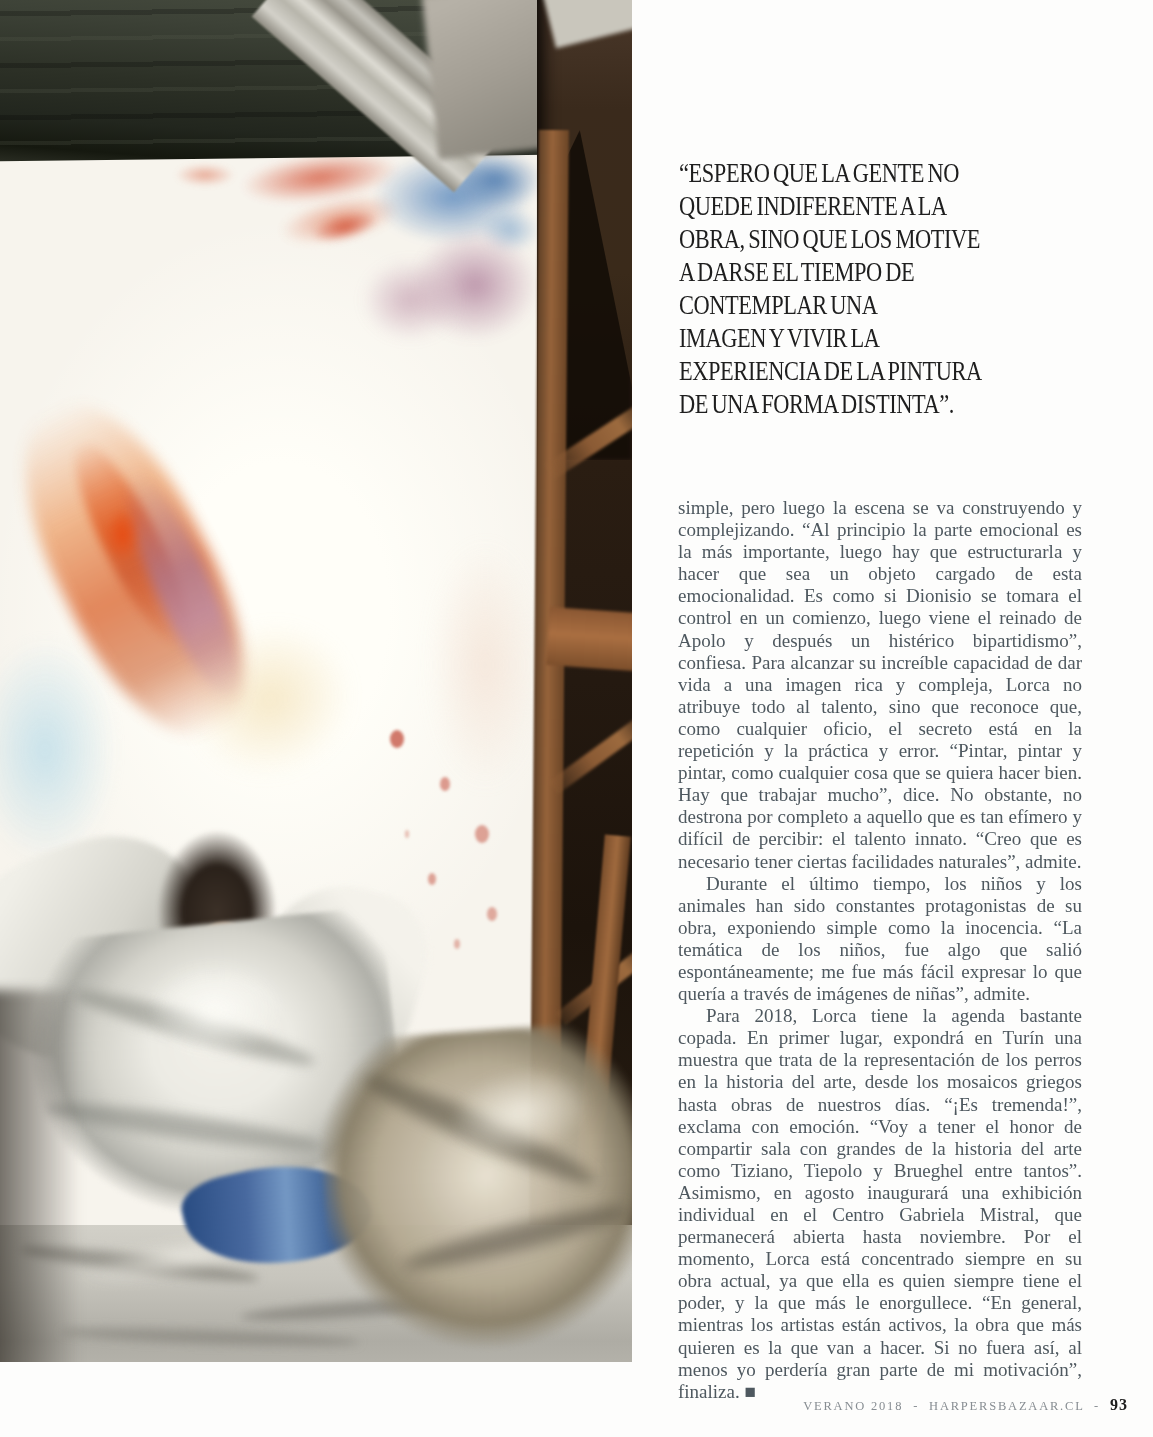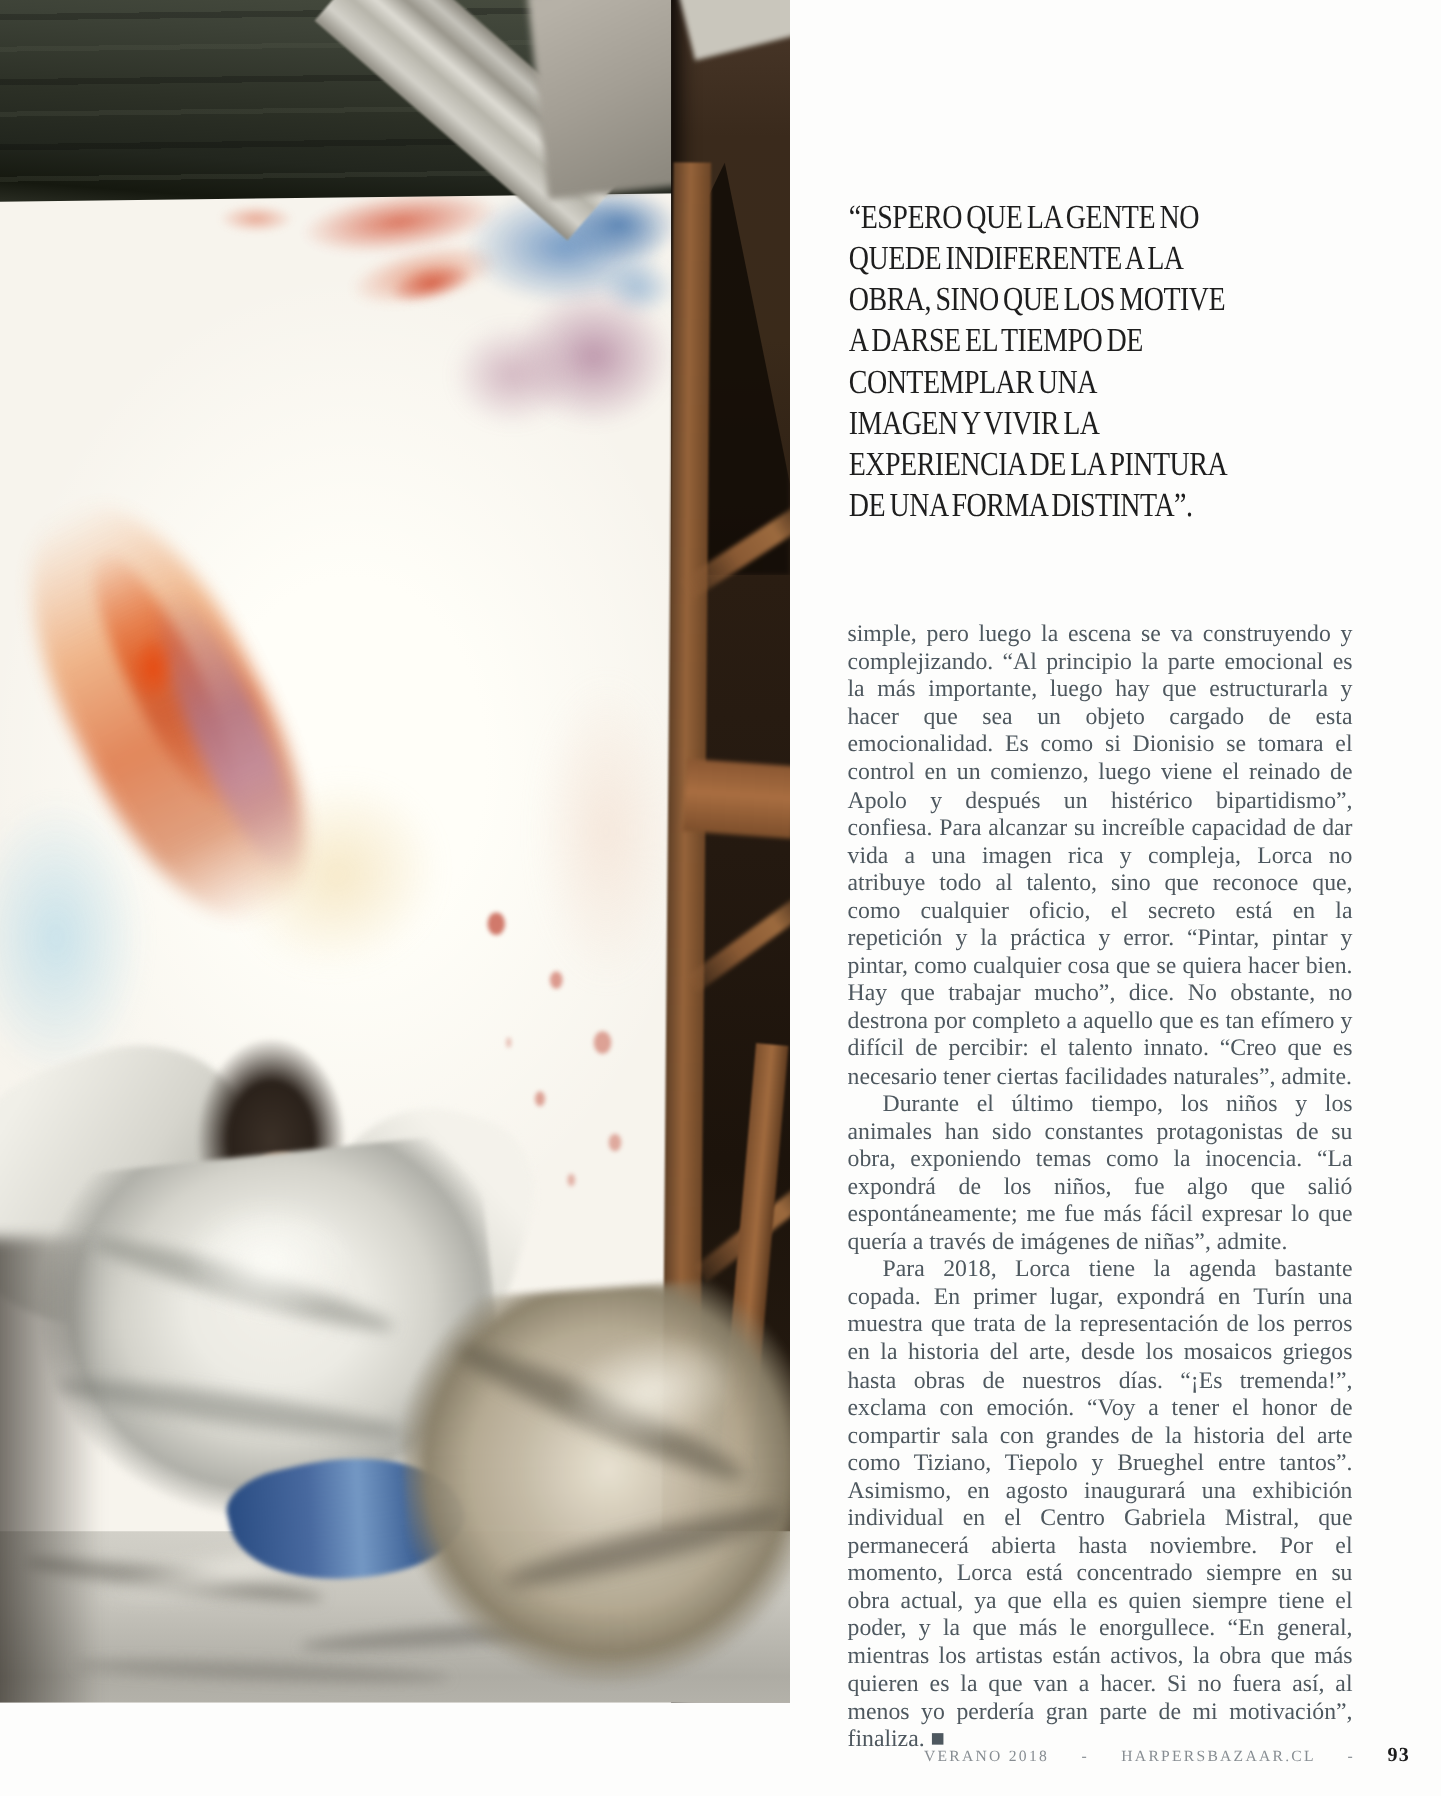--- a/index.html
+++ b/index.html
@@ -137,21 +137,21 @@
   .quote-line { font-size:27px; line-height:33px; letter-spacing:-.5px; word-spacing:-2px;
            color:var(--quote-ink,#1e1e1e); white-space:nowrap;
            transform:scaleX(.83); transform-origin:0 50%; }
   .article { position:absolute; left:678px; top:497px; width:404px;
            font-size:19px; line-height:22.1px; color:var(--body-ink,#4e585f);
            text-align:justify; hyphens:auto; -webkit-hyphens:auto; }
   .article p { margin:0; }
   .article p.indent { text-indent:28px; }
   .folio { position:absolute; left:678px; top:1396px; width:450px; text-align:right;
            font-size:12.5px; letter-spacing:1.8px; color:var(--footer-ink,#878d92); }
-  .folio span { margin-left:21px; }
+  .folio span { margin-left:5px; }
   .folio .pageno { font-weight:bold; font-size:16px; letter-spacing:1px;
            color:var(--page-number-ink,#1c1c1c); }
 </style>
 </head>
 <body>
 
 <div class="page">
 
   <figure class="photo" style="margin:0">
     <div class="ly glow"></div>
@@ -214,21 +214,21 @@
     <div class="quote-line">OBRA, SINO QUE LOS MOTIVE</div>
     <div class="quote-line">A DARSE EL TIEMPO DE</div>
     <div class="quote-line">CONTEMPLAR UNA</div>
     <div class="quote-line">IMAGEN Y VIVIR LA</div>
     <div class="quote-line">EXPERIENCIA DE LA PINTURA</div>
     <div class="quote-line">DE UNA FORMA DISTINTA”.</div>
   </aside>
 
   <article class="article">
     <p>simple, pero luego la escena se va construyendo y complejizando. “Al principio la parte emocional es la más importante, luego hay que estructurarla y hacer que sea un objeto cargado de esta emocionalidad. Es como si Dionisio se tomara el control en un comienzo, luego viene el reinado de Apolo y después un histérico bipartidismo”, confiesa. Para alcanzar su increíble capacidad de dar vida a una imagen rica y compleja, Lorca no atribuye todo al talento, sino que reconoce que, como cualquier oficio, el secreto está en la repetición y la práctica y error. “Pintar, pintar y pintar, como cualquier cosa que se quiera hacer bien. Hay que trabajar mucho”, dice. No obstante, no destrona por completo a aquello que es tan efímero y difícil de percibir: el talento innato. “Creo que es necesario tener ciertas facilidades naturales”, admite.</p>
-    <p class="indent">Durante el último tiempo, los niños y los animales han sido constantes protagonistas de su obra, exponiendo temas como la inocencia. “La expondrá de los niños, fue algo que salió espontáneamente; me fue más fácil expresar lo que quería a través de imágenes de niñas”, admite.</p>
+    <p class="indent">Durante el último tiempo, los niños y los animales han sido constantes protagonistas de su obra, exponiendo simple como la inocencia. “La temática de los niños, fue algo que salió espontáneamente; me fue más fácil expresar lo que quería a través de imágenes de niñas”, admite.</p>
     <p class="indent">Para 2018, Lorca tiene la agenda bastante copada. En primer lugar, expondrá en Turín una muestra que trata de la representación de los perros en la historia del arte, desde los mosaicos griegos hasta obras de nuestros días. “¡Es tremenda!”, exclama con emoción. “Voy a tener el honor de compartir sala con grandes de la historia del arte como Tiziano, Tiepolo y Brueghel entre tantos”. Asimismo, en agosto inaugurará una exhibición individual en el Centro Gabriela Mistral, que permanecerá abierta hasta noviembre. Por el momento, Lorca está concentrado siempre en su obra actual, ya que ella es quien siempre tiene el poder, y la que más le enorgullece. “En general, mientras los artistas están activos, la obra que más quieren es la que van a hacer. Si no fuera así, al menos yo perdería gran parte de mi motivación”, finaliza. ■</p>
   </article>
 
   <footer class="folio">
     <span>VERANO 2018</span>
     <span>-</span>
     <span>HARPERSBAZAAR.CL</span>
     <span>-</span>
     <span class="pageno">93</span>
   </footer>

